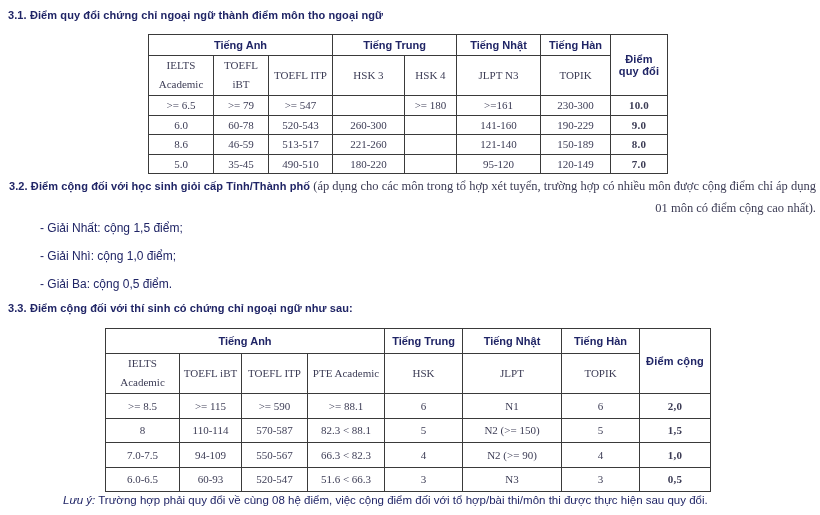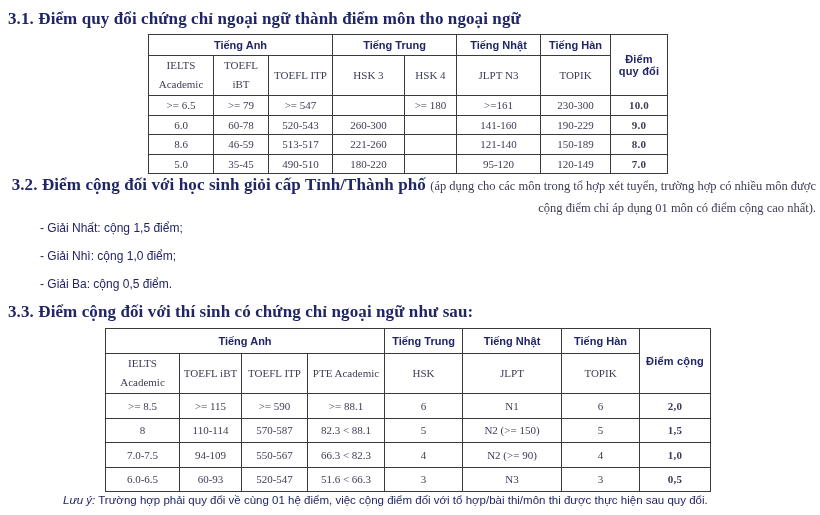--- a/index.html
+++ b/index.html
@@ -1,21 +1,21 @@
 <!DOCTYPE html>
 <html><head>
 <meta charset="utf-8">
 <style>
   * { margin:0; padding:0; box-sizing:border-box; }
   html,body { width:820px; height:515px; background:#ffffff; overflow:hidden;
               font-family:"Liberation Sans", sans-serif; }
   .abs { position:absolute; }
 
-  .h-sans { font-family:Liberation Serif, serif; font-weight:bold;
-            color:#202566; font-size:17px; letter-spacing:.1px; }
+  .h-sans { font-family:Liberation Sans, sans-serif; font-weight:bold;
+            color:#202566; font-size:11px; letter-spacing:.1px; }
   .sans   { font-family:"Liberation Sans", sans-serif; color:#202566; font-size:12px;margin-left:32px; }
   .serif  { font-family:"Liberation Serif", serif; color:#3c3c55; }
 
   #sec31-heading { left:8px; top:9px; }
   #sec32-para { left:8px; top:175px; width:808px; line-height:19.5px;text-align:right; }
   #sec32-para .serif { font-size:12.5px; }
   .bullet { left:8px; }
   #bullet-1 { top:221px; } #bullet-2 { top:249px; } #bullet-3 { top:277px; }
   #sec33-heading { left:8px; top:302px; }
   #note-line { left:63px; top:494px; font-size:11.5px; color:#202566; }
@@ -187,14 +187,14 @@
     <td>51.6 &lt; 66.3</td>
     <td>3</td>
     <td>N3</td>
     <td>3</td>
     <td class="score">0,5</td>
   </tr>
 </tbody>
   </table>
 
 <div id="note-line" class="abs">
-  <span class="note-label">Lưu ý:</span><span> Trường hợp phải quy đổi về cùng 01 hệ điểm, việc cộng điểm đối với tổ hợp/bài thi/môn thi được thực hiện sau quy đổi.</span>
+  <span class="note-label">Lưu ý:</span><span> Trường hợp phải quy đổi về cùng 08 hệ điểm, việc cộng điểm đối với tổ hợp/bài thi/môn thi được thực hiện sau quy đổi.</span>
 </div>
 
 </body></html>

